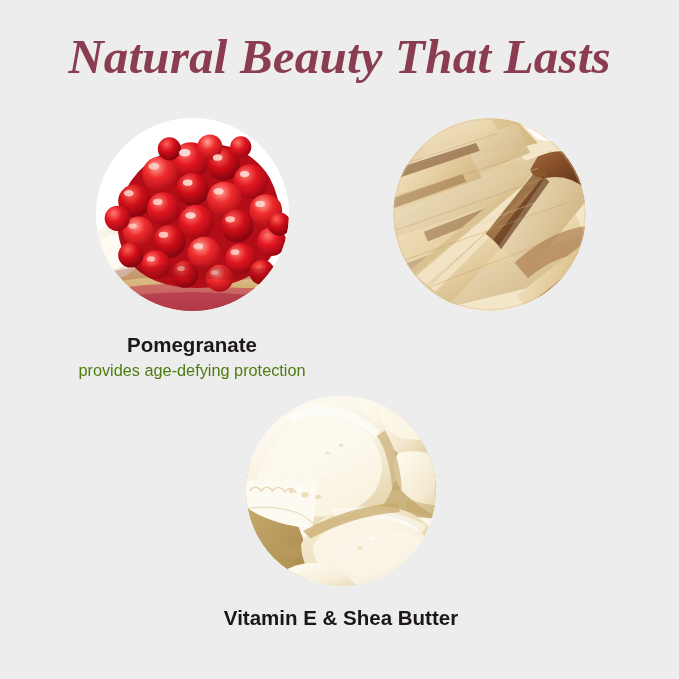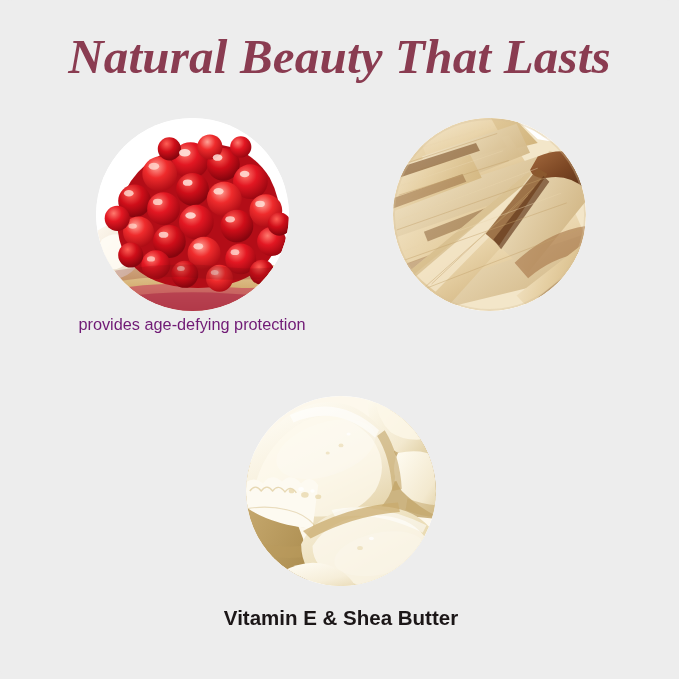--- a/index.html
+++ b/index.html
@@ -75,21 +75,21 @@
     font-weight: bold;
     color: #1c1718;
     white-space: nowrap;
   }
 
   .ing-sub {
     margin-top: 3px;
     font-size: 16.3px;
     line-height: 21px;
     font-weight: normal;
-    color: #701a75;
+    color: #4d7c0f;
     white-space: nowrap;
   }
   .ing-3 .ing-title { margin-top: 20px; }
 </style>
 </head>
 <body>
 
 <div class="page">
 
   <div class="headline">Natural Beauty That Lasts</div>
@@ -184,20 +184,21 @@
             <ellipse cx="57" cy="146" rx="4.2" ry="2.8" fill="#ffdcd3" opacity="0.7"></ellipse>
             <ellipse cx="88" cy="156" rx="4" ry="2.6" fill="#ffd9d0" opacity="0.7"></ellipse>
             <ellipse cx="123" cy="160" rx="4" ry="2.6" fill="#ffdcd3" opacity="0.7"></ellipse>
             <ellipse cx="38" cy="112" rx="4.4" ry="2.8" fill="#ffd5cb" opacity="0.7"></ellipse>
           </g>
 
           <path d="M20 158 Q 80 148 130 154 Q 172 159 196 152 L 196 164 Q 150 170 108 166 Q 60 162 18 170 Z" fill="#7c0c14" opacity="0.22"></path>
         </g>
       </svg>
     </div>
+    <div class="ing-title">Pomegranate</div>
     <div class="ing-sub">provides age-defying protection</div>
   </div>
 
   <div class="ingredient ing-2">
     <div class="circle-wrap">
       <svg viewBox="0 0 200 200" xmlns="http://www.w3.org/2000/svg" aria-hidden="true">
         <defs>
           <linearGradient id="wA" x1="0" y1="0" x2="1" y2="0.4">
             <stop offset="0%" stop-color="#f6ead0"></stop>
             <stop offset="50%" stop-color="#e6d0a4"></stop>

